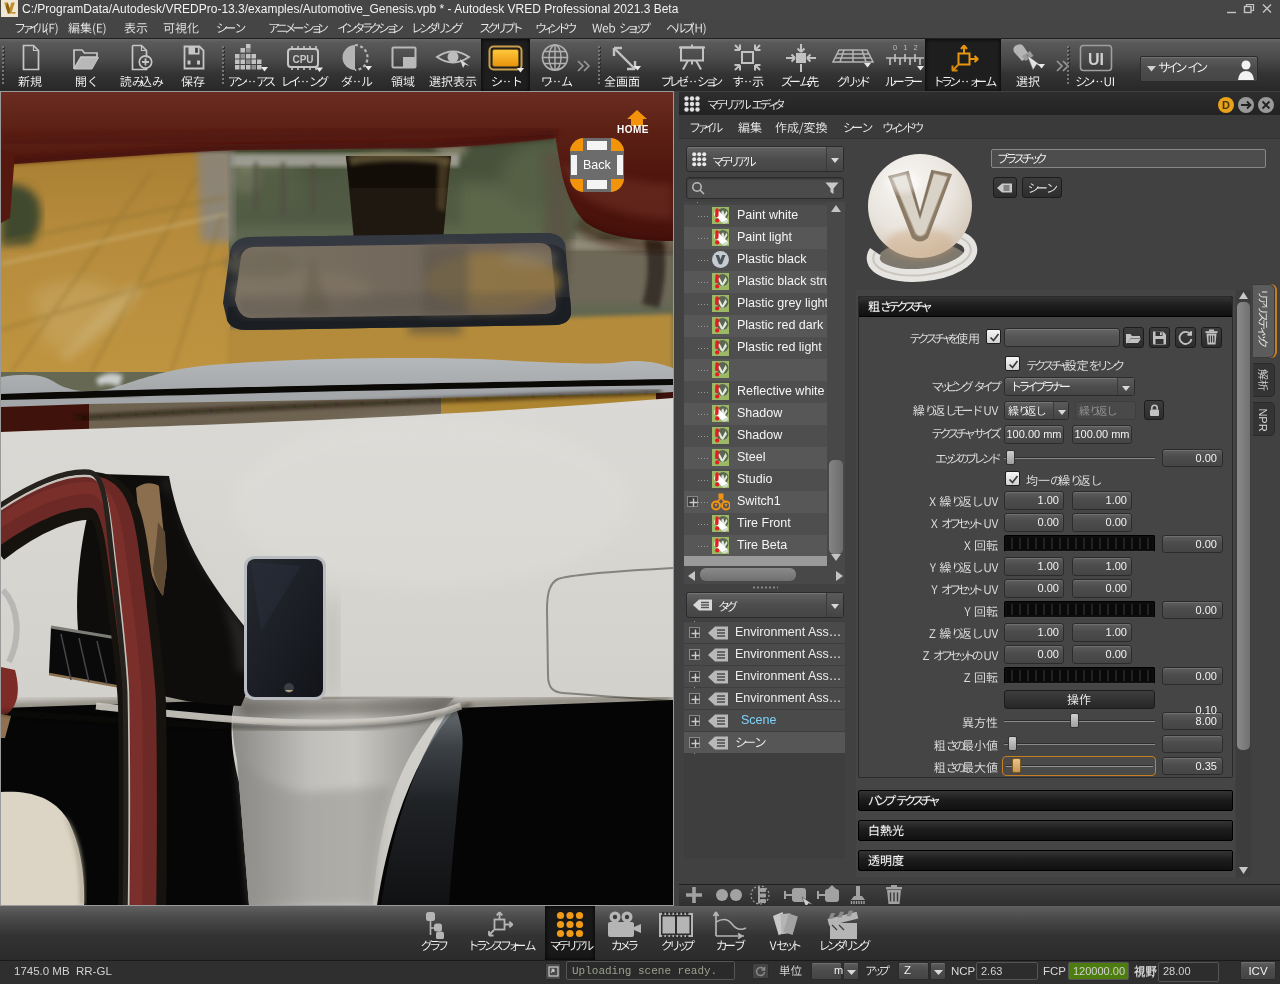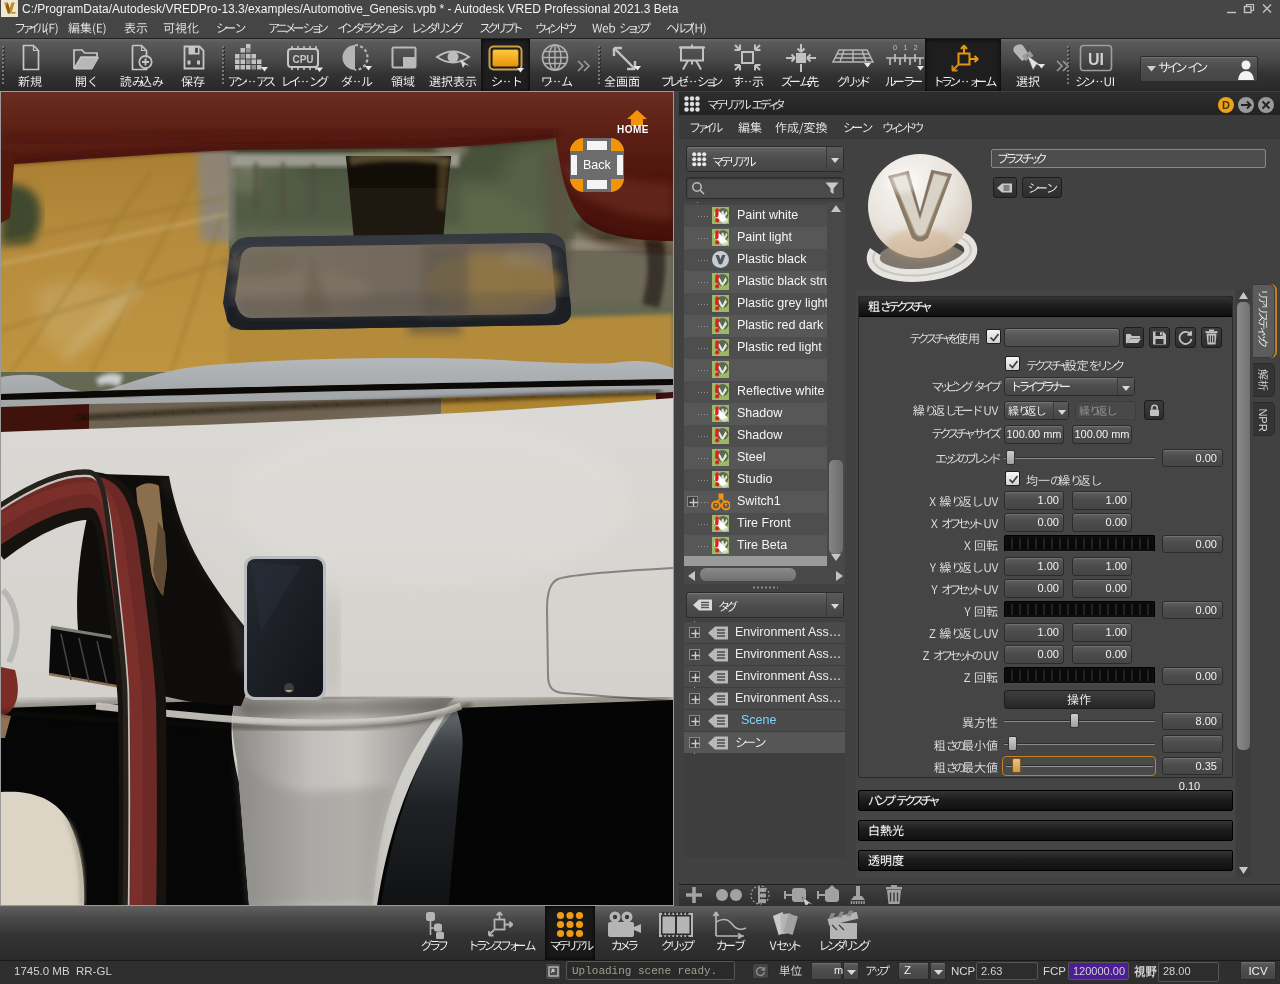--- a/index.html
+++ b/index.html
@@ -984,21 +984,21 @@
     </div>
 <div class="field" style="left:930px;top:962px;width:16px;height:18px;border-radius:2px"></div>
 <svg class="abs" style="left:933px;top:969px" width="11" height="7">
       <path d="M1 1 l4.5 5 L10 1z" fill="#d8d8d8"></path>
     </svg>
 <div class="lat" style="left:951px;top:965px;font-size:11.5px;color:#d8d8d8">NCP</div>
 <div class="abs" style="left:976px;top:962px;width:62px;height:18px;background:#2d2d2d;border:1px solid #555;border-radius:2px">
       <span class="lat" style="left:4px;top:2px;font-size:11px;color:#d2d2d2">2.63</span>
     </div>
 <div class="lat" style="left:1043px;top:965px;font-size:11.5px;color:#d8d8d8">FCP</div>
-<div class="abs" style="left:1068px;top:962px;width:61px;height:18px;background:#4c1d95;border:1px solid #555;border-radius:2px">
+<div class="abs" style="left:1068px;top:962px;width:61px;height:18px;background:#4d7c0f;border:1px solid #555;border-radius:2px">
       <span class="lat" style="left:4px;top:2px;font-size:11px;color:#d2d2d2">120000.00</span>
     </div>
 <div class="lat" style="left:1134px;top:965px;font-size:11.5px;color:#d8d8d8">視野</div>
 <div class="abs" style="left:1158px;top:962px;width:61px;height:20px;background:#2d2d2d;border:1px solid #555;border-radius:2px">
       <span class="lat" style="left:4px;top:2px;font-size:11px;color:#d2d2d2">28.00</span>
     </div>
 <div class="field" style="left:1240px;top:961px;width:36px;height:19px;border-radius:2px;text-align:center;line-height:18px;font-size:11.5px">ICV</div>
 <div class="lat" style="left:1004px;top:428px;width:60px;text-align:center;font-size:11px;color:#f2f2f2">100.00 mm</div>
     <div class="lat" style="left:1072px;top:428px;width:60px;text-align:center;font-size:11px;color:#f2f2f2">100.00 mm</div>
     <div class="lat" style="left:1004px;top:494px;width:55px;text-align:right;font-size:11px;color:#f2f2f2">1.00</div>
@@ -1011,21 +1011,21 @@
     <div class="lat" style="left:1072px;top:582px;width:55px;text-align:right;font-size:11px;color:#f2f2f2">0.00</div>
     <div class="lat" style="left:1004px;top:626px;width:55px;text-align:right;font-size:11px;color:#f2f2f2">1.00</div>
     <div class="lat" style="left:1072px;top:626px;width:55px;text-align:right;font-size:11px;color:#f2f2f2">1.00</div>
     <div class="lat" style="left:1004px;top:648px;width:55px;text-align:right;font-size:11px;color:#f2f2f2">0.00</div>
     <div class="lat" style="left:1072px;top:648px;width:55px;text-align:right;font-size:11px;color:#f2f2f2">0.00</div>
     <div class="lat" style="left:1162px;top:452px;width:55px;text-align:right;font-size:11px;color:#f2f2f2">0.00</div>
     <div class="lat" style="left:1162px;top:538px;width:55px;text-align:right;font-size:11px;color:#f2f2f2">0.00</div>
     <div class="lat" style="left:1162px;top:604px;width:55px;text-align:right;font-size:11px;color:#f2f2f2">0.00</div>
     <div class="lat" style="left:1162px;top:670px;width:55px;text-align:right;font-size:11px;color:#f2f2f2">0.00</div>
     <div class="lat" style="left:1162px;top:715px;width:55px;text-align:right;font-size:11px;color:#f2f2f2">8.00</div>
-    <div class="lat" style="left:1162px;top:780px;width:55px;text-align:center;font-size:11px;color:#f2f2f2">0.10</div>
+    <div class="lat" style="left:1162px;top:704px;width:55px;text-align:right;font-size:11px;color:#f2f2f2">0.10</div>
     <div class="lat" style="left:1162px;top:760px;width:55px;text-align:right;font-size:11px;color:#f2f2f2">0.35</div>
     <svg class="abs" style="left:0;top:0;pointer-events:none" width="1280" height="984">
       <defs>
         <path id="q0" d="M861 665Q856 654 852 642Q849 630 846 615Q838 575 825 528Q812 480 794 430Q775 379 750 332Q726 284 697 246Q651 188 595 138Q539 87 467 47Q395 7 303 -22L235 53Q333 78 404 114Q476 149 530 195Q584 241 625 294Q661 339 688 397Q714 455 732 514Q749 572 756 620Q742 620 703 620Q664 620 611 620Q558 620 500 620Q443 620 390 620Q337 620 298 620Q259 620 245 620Q215 620 190 619Q165 618 145 617V705Q159 704 176 702Q193 700 211 700Q229 699 245 699Q257 699 288 699Q319 699 362 699Q404 699 452 699Q501 699 548 699Q596 699 638 699Q679 699 708 699Q737 699 747 699Q758 699 772 700Q786 700 800 704Z"></path>
         <path id="q1" d="M865 505Q861 499 855 492Q849 484 845 478Q834 460 814 430Q793 401 766 366Q739 332 708 300Q676 267 642 244L577 289Q612 311 646 344Q680 376 708 410Q735 445 749 469Q735 469 698 469Q660 469 610 469Q559 469 504 470Q449 470 400 470Q350 470 316 470Q281 470 271 470Q249 470 224 469Q200 468 177 466V549Q198 546 224 544Q249 542 271 542Q281 542 317 542Q353 542 406 542Q458 542 515 542Q572 542 624 542Q677 542 716 542Q754 542 765 542Q773 542 784 543Q794 544 804 545Q814 546 820 547ZM529 402Q529 338 524 282Q520 225 507 174Q494 124 468 80Q443 35 401 -4Q359 -43 296 -79L225 -23Q242 -17 260 -8Q277 0 294 11Q362 56 394 108Q427 160 438 218Q448 277 448 342Q448 357 446 372Q445 388 442 402Z"></path>
         <path id="q2" d="M86 361Q216 396 328 446Q440 496 523 548Q575 581 624 620Q674 658 718 700Q762 742 796 783L863 721Q821 676 772 633Q723 590 668 550Q614 511 555 474Q500 441 431 406Q362 371 284 340Q206 309 126 283ZM507 506 593 532V76Q593 57 594 36Q594 15 596 -3Q597 -21 599 -31H501Q502 -21 504 -3Q505 15 506 36Q507 57 507 76Z"></path>
         <path id="q3" d="M524 21Q527 33 528 48Q530 62 530 77Q530 87 530 121Q530 155 530 204Q530 254 530 312Q530 370 530 428Q530 487 530 538Q530 589 530 626Q530 663 530 676Q530 705 528 724Q526 744 525 750H617Q617 744 615 724Q613 704 613 676Q613 662 613 626Q613 591 613 540Q613 490 613 432Q613 375 613 319Q613 263 613 216Q613 168 613 137Q613 106 613 99Q660 121 713 157Q766 193 816 241Q867 289 905 345L952 277Q909 219 852 166Q794 113 732 71Q670 29 611 0Q599 -7 590 -13Q582 -19 577 -23ZM66 26Q129 71 173 135Q217 199 240 272Q251 306 257 357Q263 408 266 466Q269 523 270 578Q270 632 270 674Q270 696 268 714Q266 731 263 747H355Q354 741 353 730Q352 718 351 704Q350 690 350 675Q350 633 349 576Q348 520 344 458Q341 397 336 342Q330 287 319 250Q297 170 250 99Q204 28 141 -25Z"></path>
         <path id="q4" d="M239 -196Q170 -84 131 40Q92 163 92 311Q92 458 131 582Q170 706 239 818L295 792Q231 685 200 562Q168 438 168 311Q168 183 200 60Q231 -64 295 -171Z"></path>
         <path id="q5" d="M101 0V733H523V655H193V407H473V329H193V0Z"></path>
         <path id="q6" d="M99 -196 42 -171Q107 -64 139 60Q171 183 171 311Q171 438 139 562Q107 685 42 792L99 818Q169 706 208 582Q246 458 246 311Q246 163 208 40Q169 -84 99 -196Z"></path>

